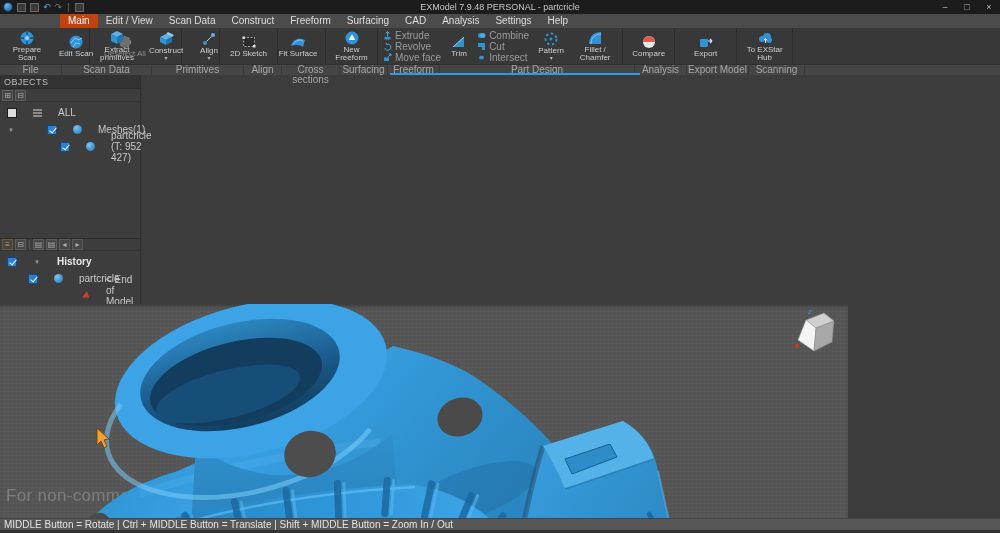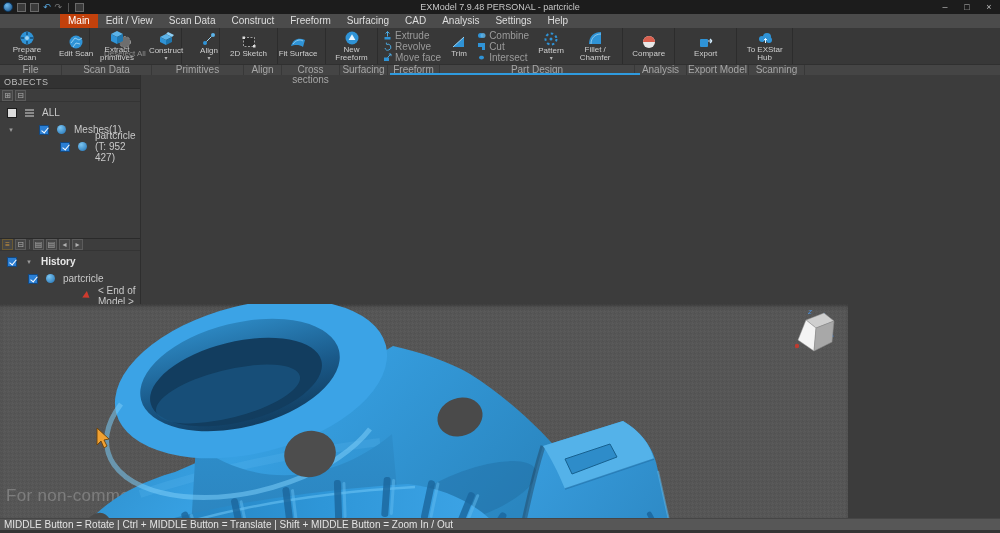--- a/index.html
+++ b/index.html
@@ -45,21 +45,21 @@
   
   .main{display:flex;height:443px;flex-direction:column;}
   .sidebar{width:141px;background:#3d3d3d;border-right:1px solid #2e2e2e;display:flex;flex-direction:column;font-size:10px;color:#c9c9c9;}
   .splitter{width:10px;background:#505050;border-right:1px solid #444;}
   .panel-header{height:14px;background:#323232;color:#bdbdbd;font-size:9px;letter-spacing:.4px;line-height:14px;padding:0 4px;border-bottom:1px solid #2a2a2a;}
   .panel-toolbar{height:13px;display:flex;align-items:center;gap:2px;padding:0 2px;border-bottom:1px solid #343434;}
   .ptool{width:11px;height:11px;font-size:8px;line-height:10px;text-align:center;color:#b0b0b0;border:1px solid #5c5c5c;background:#464646;}
   .ptool.hl{color:#d69a3c;border-color:#6a5a34;}
   .tool-sep{width:1px;height:9px;background:#5a5a5a;margin:0 1px;}
   .tree{padding-top:2px;}
-  .trow{display:flex;align-items:center;height:17px;gap:8px;}
+  .trow{display:flex;align-items:center;height:17px;gap:16px;}
   .cb{width:10px;height:10px;border:1px solid #1c1c1c;background:#dcdcdc;flex:0 0 10px;position:relative;}
   .cb.checked{background:#2b7fd4;border-color:#14487e;}
   .cb.checked::after{content:"";position:absolute;left:2.5px;top:0.5px;width:3px;height:6px;border:solid #fff;border-width:0 1.5px 1.5px 0;transform:rotate(40deg);}
   .sphere{width:9px;height:9px;border-radius:50%;background:radial-gradient(circle at 35% 30%,#7cc6f2,#1f6fb2);flex:0 0 9px;}
   .layer-ic{width:9px;height:9px;flex:0 0 9px;background:
      linear-gradient(#8a8a8a,#8a8a8a) 0 1px/9px 2px no-repeat,
      linear-gradient(#8a8a8a,#8a8a8a) 0 4px/9px 2px no-repeat,
      linear-gradient(#8a8a8a,#8a8a8a) 0 7px/9px 2px no-repeat;}
   .exp{color:#9a9a9a;font-size:7px;width:8px;text-align:center;flex:0 0 8px;}
   .objects-section{height:163px;display:flex;flex-direction:column;}

